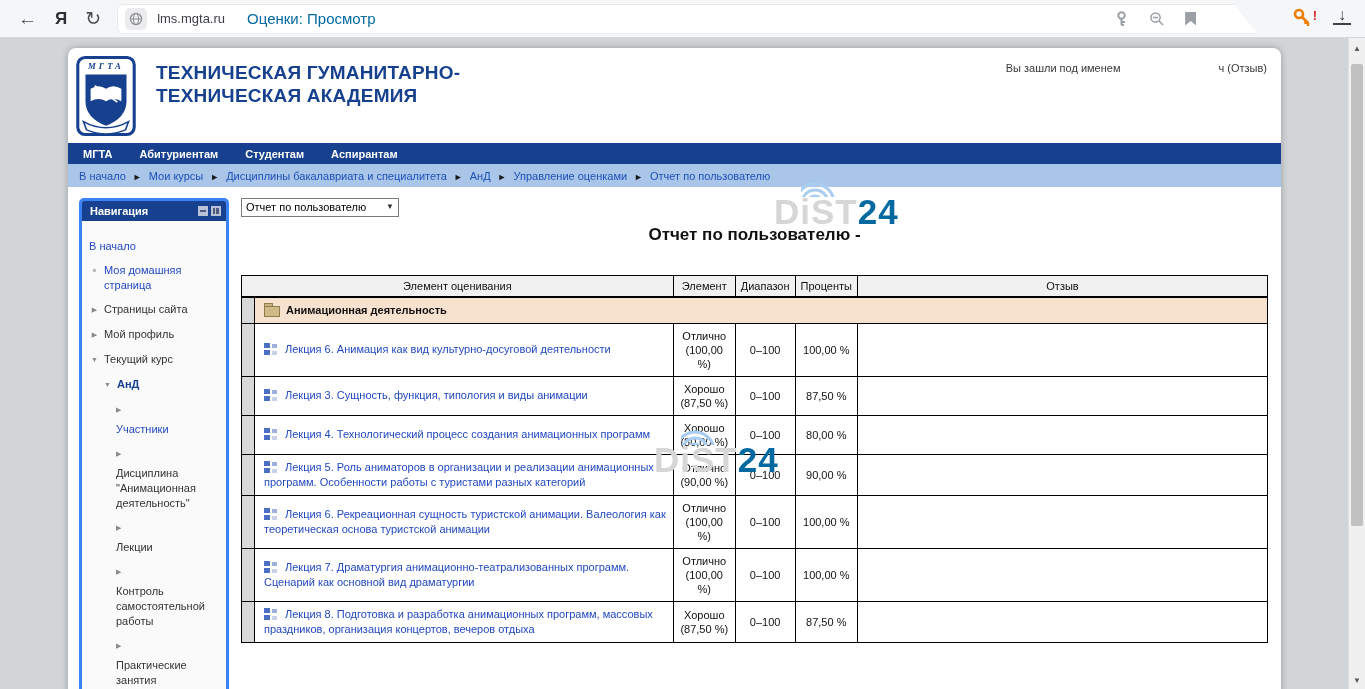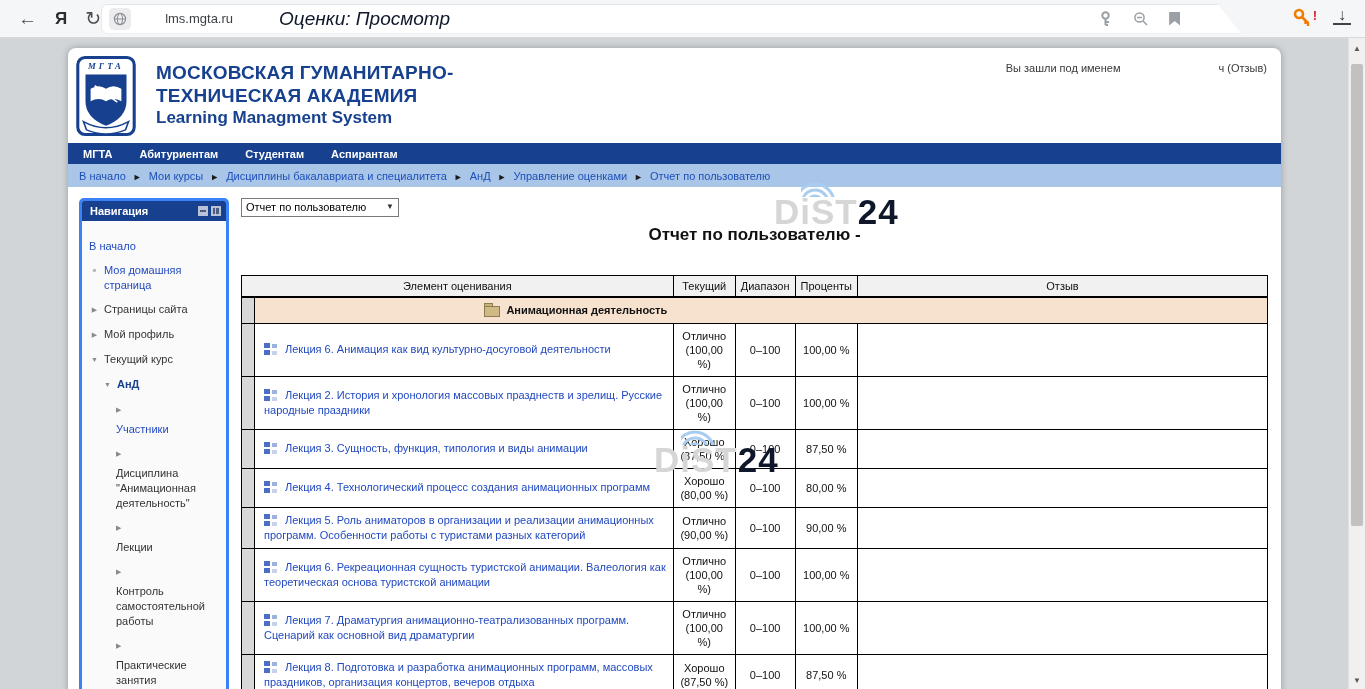--- a/index.html
+++ b/index.html
@@ -3,24 +3,24 @@
 <meta charset="utf-8">
 <style>
   * { margin:0; padding:0; box-sizing:border-box; }
   html,body { width:1365px; height:689px; overflow:hidden; font-family:"Liberation Sans", sans-serif; }
   .screen { width:1365px; height:689px; background:#d1d5d8; display:flex; flex-direction:column; }
 
   
   .browser-bar { height:38px; background:#f5f6f8; border-bottom:1px solid #d6d8da; display:flex; align-items:center; flex:0 0 38px; position:relative; }
   .bicon { color:#4a4d52; font-size:19px; line-height:1; margin-left:18px; cursor:pointer; }
   .bicon.ya { font-weight:bold; font-size:17px; color:#2b2e33; }
-  .url-pill { position:relative; height:30px; width:1140px; background:#ffffff; border:1px solid #e4e6e8; clip-path:polygon(0 0, calc(100% - 24px) 0, 100% 100%, 0 100%); border-radius:6px 0 0 6px; display:flex; align-items:center;gap:24px; }
+  .url-pill { position:relative; margin-left:16px; height:30px; width:1140px; background:#ffffff; border:1px solid #e4e6e8; clip-path:polygon(0 0, calc(100% - 24px) 0, 100% 100%, 0 100%); border-radius:6px 0 0 6px; display:flex; align-items:center; }
   .globe-chip { width:22px; height:22px; margin-left:7px; background:#ececee; border-radius:5px; display:flex; align-items:center; justify-content:center; }
   .url-text { margin-left:10px; font-size:13px; color:#3c3f44; }
-  .tab-title { margin-left:22px; font-size:19px; color:#0f172a;font-style:italic; }
+  .tab-title { margin-left:22px; font-size:15px; color:#0369a1; }
   .pill-icons { position:absolute; right:60px; display:flex; align-items:center; gap:20px; }
   .bookmark-shape { width:11px; height:14px; background:#9aa0a6; clip-path:polygon(0 0,100% 0,100% 100%,50% 68%,0 100%); }
   .pw-key { position:absolute; right:48px; top:8px; display:flex; align-items:flex-start; cursor:pointer; }
   .pw-key .excl { color:#d8232a; font-weight:bold; font-size:13px; margin-left:1px; }
   .dl-icon { position:absolute; right:14px; top:7px; width:18px; text-align:center; cursor:pointer; }
   .dl-icon .arr { font-size:16px; color:#3f4246; font-weight:bold; display:block; line-height:15px; }
   .dl-icon .bar { display:block; height:2px; background:#3f4246; margin-top:1px; }
 
   
   .viewport { position:relative; flex:1; overflow:hidden; }
@@ -82,36 +82,36 @@
   .grades col.c-indent { width:13px; } .grades col.c-grade { width:62px; }
   .grades col.c-range { width:55px; } .grades col.c-pct { width:62px; } .grades col.c-fb { width:410px; }
   .grades th { background:#f1f1f1; border:1px solid #000; border-bottom:2px solid #000; font-weight:normal; padding:4px 5px; text-align:center;margin-left:13px; }
   .grades td { border:1px solid #000; padding:5px 6px; vertical-align:middle; background:#fff; }
   .grades td.indent-cell { background:#d8d8d8; padding:0; }
   .grades td.item-cell { text-align:left; padding-left:9px; line-height:15px; }
   .grades td.grade-cell, .grades td.range-cell, .grades td.pct-cell { text-align:center; line-height:14px; }
   .item-label { color:#2149c0; cursor:pointer; }
   tr[data-type="category"] td { background:#f7e2d0; }
   tr[data-type="category"] td:not(:first-child):not(:last-child) { border-right:0; }
-  tr[data-type="category"] td:not(:first-child) { border-left:0;text-align:right; }
+  tr[data-type="category"] td:not(:first-child) { border-left:0; }
   tr[data-type="category"] td.indent-cell { background:#d8d8d8; border-right:1px solid #000; }
   tr[data-type="category"] .item-label { color:#111; font-weight:bold; cursor:default; }
 
   
   .row-icon { display:inline-block; width:15px; height:13px; position:relative; vertical-align:-2px; margin-right:6px; }
   .row-icon[data-icon="lesson-icon"]::before { content:""; position:absolute; left:0; top:1px; width:6px; height:5px; background:#4a6fc4; box-shadow:0 7px 0 #4a6fc4; }
   .row-icon[data-icon="lesson-icon"]::after { content:""; position:absolute; left:8px; top:2px; width:5px; height:4px; background:#9db1dd; box-shadow:0 7px 0 #c7d2ea; }
   .row-icon[data-icon="folder-icon"] { width:16px; }
   .row-icon[data-icon="folder-icon"]::before { content:""; position:absolute; left:0; top:0; width:7px; height:4px; background:#c9b37f; border:1px solid #8d7c4e; }
   .row-icon[data-icon="folder-icon"]::after { content:""; position:absolute; left:0; top:3px; width:14px; height:9px; background:#cfba85; border:1px solid #8d7c4e; }
 
   
   .watermark { position:absolute; pointer-events:none; font-weight:bold; font-size:35px; letter-spacing:1px; z-index:6; }
   .watermark .wm-gray { color:#d6d6d6; }
-  .watermark .wm-yellow { color:#0f172a; }
+  .watermark .wm-yellow { color:#0369a1; }
   .wm-arcs { position:absolute; left:27px; top:-15px; }
   .wm-1 { left:545px; top:5px; }
   .wm-2 { left:425px; top:253px; }
 </style>
 </head>
 <body>
 
 <div class="screen">
 
   <div class="browser-bar">
@@ -166,23 +166,22 @@
           <svg width="60" height="80" viewBox="0 0 58 78">
             <rect x="1.5" y="1.5" width="55" height="75" rx="7" fill="#ffffff" stroke="#17418f" stroke-width="3"></rect>
             <text x="29" y="13" font-size="8.5" font-weight="bold" font-style="italic" fill="#17418f" text-anchor="middle" letter-spacing="3" font-family="Liberation Serif, serif">МГТА</text>
             <path d="M9 18 h40 v26 q0 16 -20 24 q-20 -8 -20 -24 z" fill="#17418f"></path>
             <path d="M14 32 q8 -5 15 0 q7 -5 15 0 v12 q-8 -4 -15 0 q-7 -4 -15 0 z" fill="#ffffff"></path>
             <line x1="18" y1="29" x2="40" y2="45" stroke="#ffffff" stroke-width="1.6"></line>
             <path d="M7 64 q22 12 44 0 l-3 8 q-19 8 -38 0 z" fill="#ffffff" stroke="#17418f" stroke-width="1.5"></path>
           </svg>
         </span>
         <div class="site-titles">
-          <div class="t1">МОСКОВСКАЯ ГУМАНИТАРНО-</div>
+          <div class="t1">ТЕХНИЧЕСКАЯ ГУМАНИТАРНО-</div>
           <div class="t1">ТЕХНИЧЕСКАЯ АКАДЕМИЯ</div>
-          <div class="t3">Learning Managment System</div>
         </div>
         <div class="login-line">
           <span>Вы зашли под именем</span>
           <span class="gap"></span>
           <span>ч (Отзыв)</span>
         </div>
       </div>
 
       <div class="navbar">
 
@@ -318,21 +317,21 @@
                 <col class="c-indent">
                   <col>
                   <col class="c-grade">
                   <col class="c-range">
                   <col class="c-pct">
                   <col class="c-fb">
               </colgroup>
               <thead>
                 <tr>
                   <th colspan="2">Элемент оценивания</th>
-                  <th>Текущий</th>
+                  <th>Элемент</th>
                   <th>Диапазон</th>
                   <th>Проценты</th>
                   <th>Отзыв</th>
                 </tr>
               </thead>
               <tbody>
 
                   <tr data-type="category" data-icon="folder-icon">
                     <td class="indent-cell"></td>
                     <td class="item-cell">
@@ -354,33 +353,20 @@
                     </td>
                     <td class="grade-cell">
                       <div>Отлично</div>
                       <div>(100,00 %)</div>
                     </td>
                     <td class="range-cell">0–100</td>
                     <td class="pct-cell">100,00 %</td>
                     <td class="fb-cell"></td>
                   </tr>
 
-                  <tr data-type="lesson" data-icon="lesson-icon">
-                    <td class="indent-cell"></td>
-                    <td class="item-cell">
-                      <span class="row-icon" data-icon="lesson-icon"></span><span class="item-label">Лекция 2. История и хронология массовых празднеств и зрелищ. Русские народные праздники</span>
-                    </td>
-                    <td class="grade-cell">
-                      <div>Отлично</div>
-                      <div>(100,00 %)</div>
-                    </td>
-                    <td class="range-cell">0–100</td>
-                    <td class="pct-cell">100,00 %</td>
-                    <td class="fb-cell"></td>
-                  </tr>
 
                   <tr data-type="lesson" data-icon="lesson-icon">
                     <td class="indent-cell"></td>
                     <td class="item-cell">
                       <span class="row-icon" data-icon="lesson-icon"></span><span class="item-label">Лекция 3. Сущность, функция, типология и виды анимации</span>
                     </td>
                     <td class="grade-cell">
                       <div>Хорошо</div>
                       <div>(87,50 %)</div>
                     </td>

